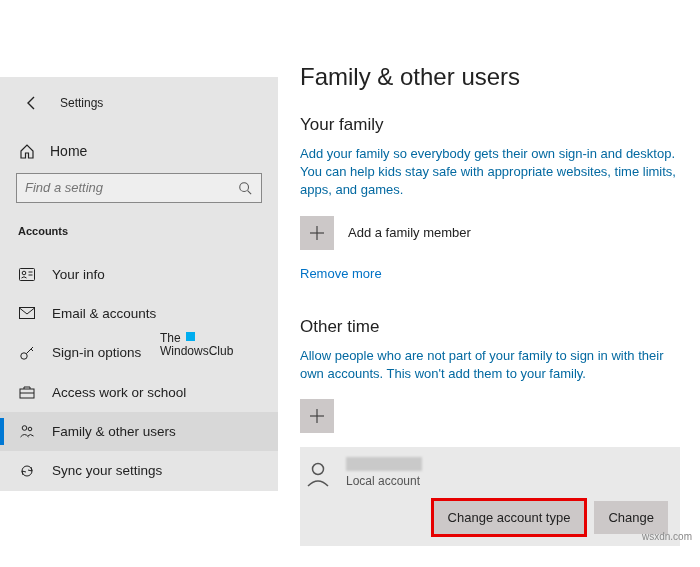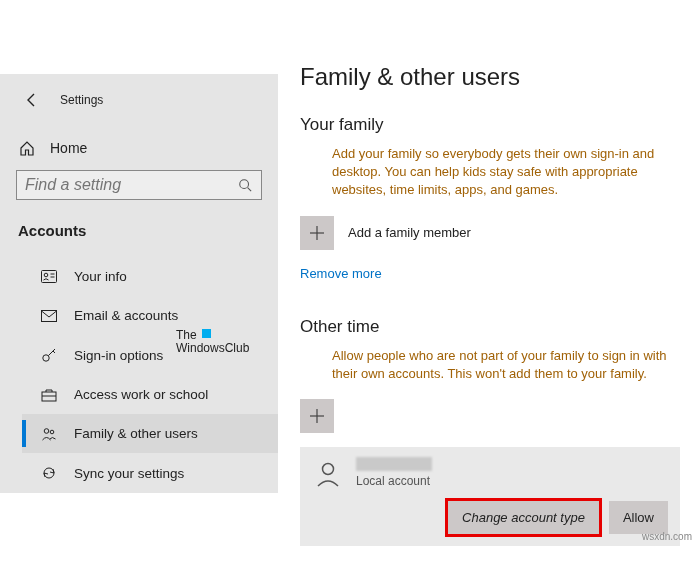--- a/index.html
+++ b/index.html
@@ -6,46 +6,46 @@
     body { font-family: "Segoe UI", Arial, sans-serif; background: #fff; width: 700px; height: 567px; overflow: hidden; position: relative; }
     .container { display: flex; width: 100%; height: 100%; align-items: center; }
     .sidebar { width: 278px; background: #e5e5e5; padding: 12px 0 0 0; position: relative; }
     .header-row { display: flex; align-items: center; padding: 0 0 18px 18px; }
     .back-btn { width: 28px; height: 28px; display: flex; align-items: center; justify-content: center; margin-right: 14px; cursor: pointer; }
     .settings-title { font-size: 12px; color: #222; }
     .home-row { display: flex; align-items: center; padding: 8px 16px 14px 18px; cursor: pointer; }
     .home-row .icon { width: 18px; display: flex; justify-content: center; margin-right: 14px; }
     .home-row span.lbl { font-size: 14px; color: #222; }
     .search-box { margin: 0 16px 22px 16px; height: 30px; border: 1px solid #888; background: #eee; display: flex; align-items: center; padding: 0 8px; position: relative; }
-    .search-box input { border: none; background: transparent; outline: none; flex: 1; font-size: 16px; font-style: italic; color: #666; }
+    .search-box input { border: none; background: transparent; outline: none; flex: 1; font-size: 13px; font-style: italic; color: #666; }
     .search-box .sicon { width: 16px; display: flex; justify-content: center; }
-    .section-label { font-size: 15px; font-weight: 600; color: #222; padding: 0 0 18px 18px; }
-    .nav-item { display: flex; align-items: center; padding: 12px 0 12px 18px; font-size: 13.5px; color: #222; cursor: pointer; position: relative; margin-left: 22px; }
+    .section-label { font-size: 11px; font-weight: 600; color: #222; padding: 0 0 18px 18px; }
+    .nav-item { display: flex; align-items: center; padding: 12px 0 12px 18px; font-size: 13.5px; color: #222; cursor: pointer; position: relative; }
     .nav-item .icon { width: 18px; display: flex; justify-content: center; margin-right: 16px; color: #222; }
     .nav-item.active { background: #d8d8d8; }
     .nav-item.active::before { content:""; position:absolute; left:0; top:6px; bottom:6px; width:4px; background:#0078d4; }
-    .watermark { position: absolute; top: 255px; left: 176px; font-size: 12px; line-height: 1.1; color: #222; pointer-events:none; }
+    .watermark { position: absolute; top: 255px; left: 160px; font-size: 12px; line-height: 1.1; color: #222; pointer-events:none; }
     .watermark .sq { display:inline-block; width:9px; height:9px; background:#00adef; margin-left:2px; vertical-align: top; }
     .main { flex: 1; background: #fff; padding: 42px 20px 0 22px; position: relative; overflow: hidden; }
     .page-title { font-size: 24px; font-weight: 400; color: #222; margin-bottom: 24px; }
     .sec-title { font-size: 17px; color: #222; margin-bottom: 10px; }
-    .sec-desc { font-size: 13px; color: #a16207; line-height: 1.4; margin-bottom: 16px; margin-left: 32px; }
+    .sec-desc { font-size: 13px; color: #0369a1; line-height: 1.4; margin-bottom: 16px; }
     .add-row { display: flex; align-items: center; margin-bottom: 14px; cursor: pointer; }
     .plus-box { width: 34px; height: 34px; background: #ccc8c8; display: flex; align-items: center; justify-content: center; margin-right: 14px; }
     .add-row .lbl { font-size: 13px; color: #222; }
     .link { font-size: 13px; color: #0072c6; cursor: pointer; margin-bottom: 34px; display: inline-block; }
     .othersec { margin-top: 2px; }
-    .user-block { background: #e9e9e9; margin-top: 8px; padding: 10px 12px 12px 12px; }
+    .user-block { background: #e9e9e9; margin-top: 8px; padding: 10px 12px 12px 2px; }
     .user-row { display: flex; align-items: center; }
     .avatar { width: 32px; height: 32px; display:flex; align-items:center; justify-content:center; margin-right: 12px; }
     .user-name { width: 76px; height: 14px; background: #c9c9c9; filter: blur(1px); margin-bottom: 3px; }
     .user-sub { font-size: 12px; color: #555; }
     .btn-row { display: flex; justify-content: flex-end; gap: 10px; margin-top: 12px; }
     .btn { background: #ccc8c8; border: none; padding: 9px 14px; font-size: 13px; color: #222; cursor: pointer; font-family: inherit; }
-    .highlight { outline: 3px solid #e60000; outline-offset: 0; font-style: italic; }
+    .highlight { outline: 3px solid #e60000; outline-offset: 0; }
     .footer-mark { position: absolute; bottom: 4px; right: 8px; font-size: 10px; color: #888; }
   </style>
 </head>
 <body>
 
 <div class="container">
   <div class="sidebar">
     <div class="header-row">
       <div class="back-btn">
         <svg width="16" height="16" viewBox="0 0 16 16">
@@ -187,20 +187,20 @@
                 <path d="M4 27 Q14 17 24 27" fill="none" stroke="#555" stroke-width="1.5"></path>
               </svg>
           </div>
           <div>
             <div class="user-name"></div>
             <div class="user-sub">Local account</div>
           </div>
         </div>
         <div class="btn-row">
           <button class="btn highlight">Change account type</button>
-          <button class="btn">Allow</button>
+          <button class="btn">Change</button>
         </div>
       </div>
     </div>
 
     <div class="footer-mark">wsxdn.com</div>
   </div>
 </div>
 
 </body></html>

